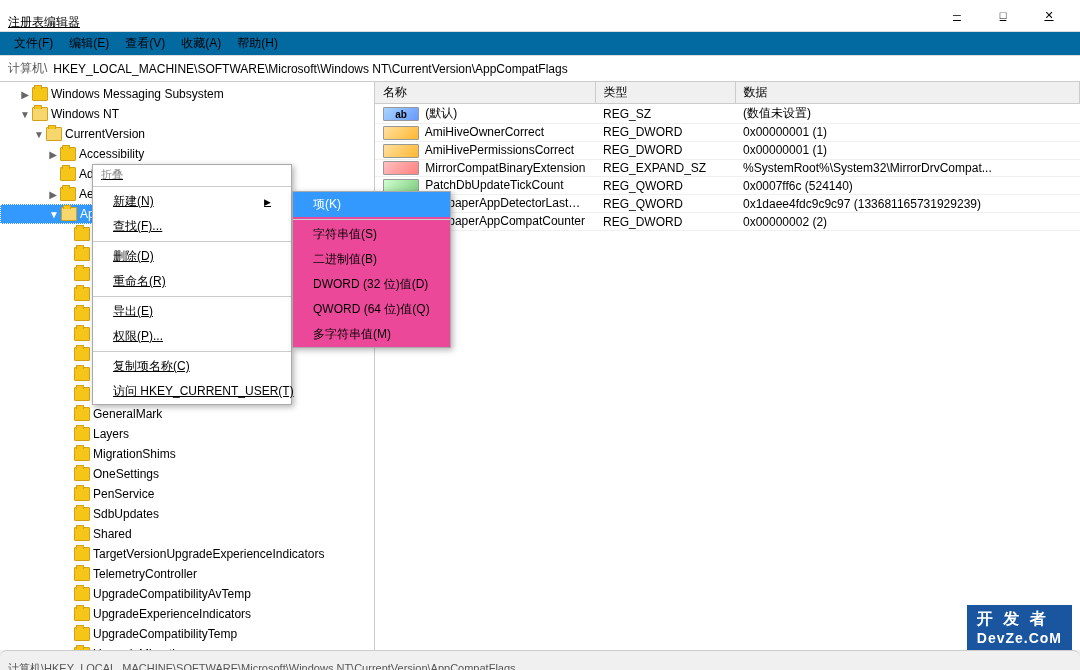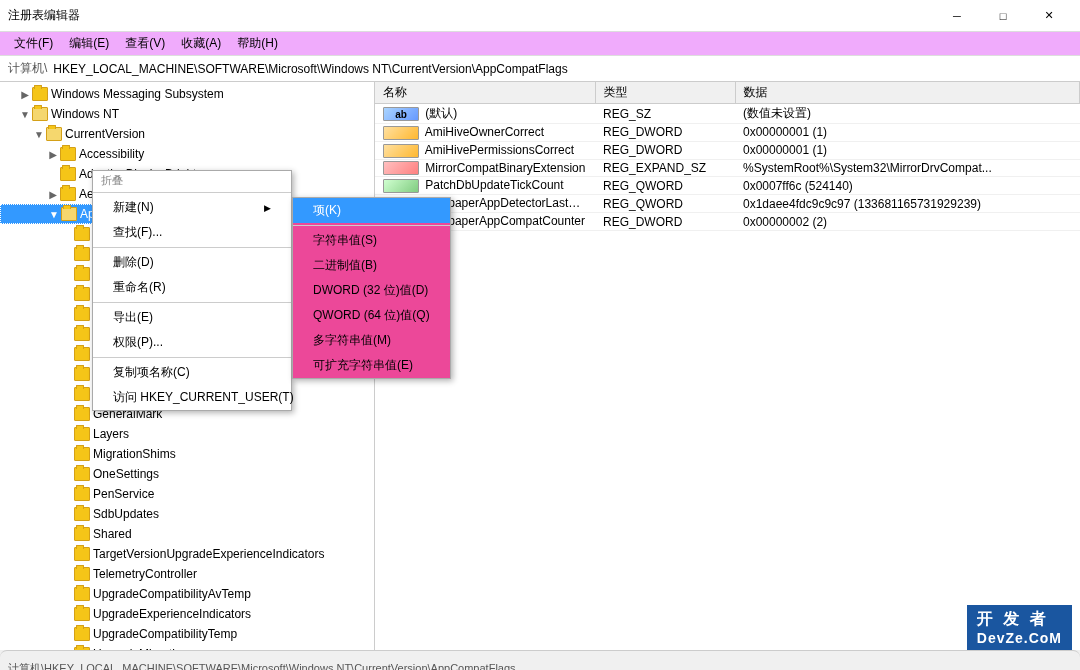--- a/index.html
+++ b/index.html
@@ -11,24 +11,25 @@
       font-size: 12px;
       overflow: hidden;
       position: relative;
     }
 
     
     .title-bar {
       background: #fff;
       height: 32px;
       display: flex;
-      align-items: center;
+      align-items: flex-end;
       justify-content: space-between;
       border-bottom: 1px solid #ddd;
       padding: 0 8px;
+      text-decoration: underline;
     }
     .title-text {
       font-size: 12px;
       color: #000;
     }
     .title-controls {
       display: flex;
       gap: 0;
     }
     .title-btn {
@@ -37,21 +38,21 @@
       display: flex;
       align-items: center;
       justify-content: center;
       cursor: pointer;
       font-size: 11px;
       color: #000;
     }
 
     
     .menu-bar {
-      background: #f0abfc;
+      background: #0369a1;
       height: 24px;
       display: flex;
       align-items: center;
       padding: 0 6px;
       border-bottom: 1px solid #ddd;
     }
     .menu-item {
       padding: 2px 8px;
       cursor: pointer;
       font-size: 12px;
@@ -516,21 +517,21 @@
           </tr>
         </tbody>
     </table>
   </div>
 </div>
 
 <div class="status-bar">
   <span>计算机\HKEY_LOCAL_MACHINE\SOFTWARE\Microsoft\Windows NT\CurrentVersion\AppCompatFlags</span>
 </div>
 
-<div class="context-menu" style="left:92px; top:170px; width:200px;">
+<div class="context-menu" style="left:92px; top:164px; width:200px;text-decoration:underline;">
   <div class="ctx-item" style="font-size:11px; color:#888; padding:2px 8px;">折叠</div>
   <div class="ctx-separator"></div>
   <div class="ctx-item has-sub">
     <span>新建(N)</span>
   </div>
   <div class="ctx-item">查找(F)...</div>
   <div class="ctx-separator"></div>
   <div class="ctx-item">删除(D)</div>
   <div class="ctx-item">重命名(R)</div>
   <div class="ctx-separator"></div>
@@ -541,20 +542,19 @@
   <div class="ctx-item">访问 HKEY_CURRENT_USER(T)</div>
 
   <div class="submenu" style="top:26px; left:199px;">
     <div class="ctx-item highlighted">项(K)</div>
     <div class="ctx-separator"></div>
     <div class="ctx-item">字符串值(S)</div>
     <div class="ctx-item">二进制值(B)</div>
     <div class="ctx-item">DWORD (32 位)值(D)</div>
     <div class="ctx-item">QWORD (64 位)值(Q)</div>
     <div class="ctx-item">多字符串值(M)</div>
-    <div class="ctx-item">可扩充字符串值(E)</div>
   </div>
 </div>
 
 <div class="watermark">
   <div>开 发 者</div>
   <div style="font-size:14px; letter-spacing:1px;">DevZe.CoM</div>
 </div>
 
 </body></html>

